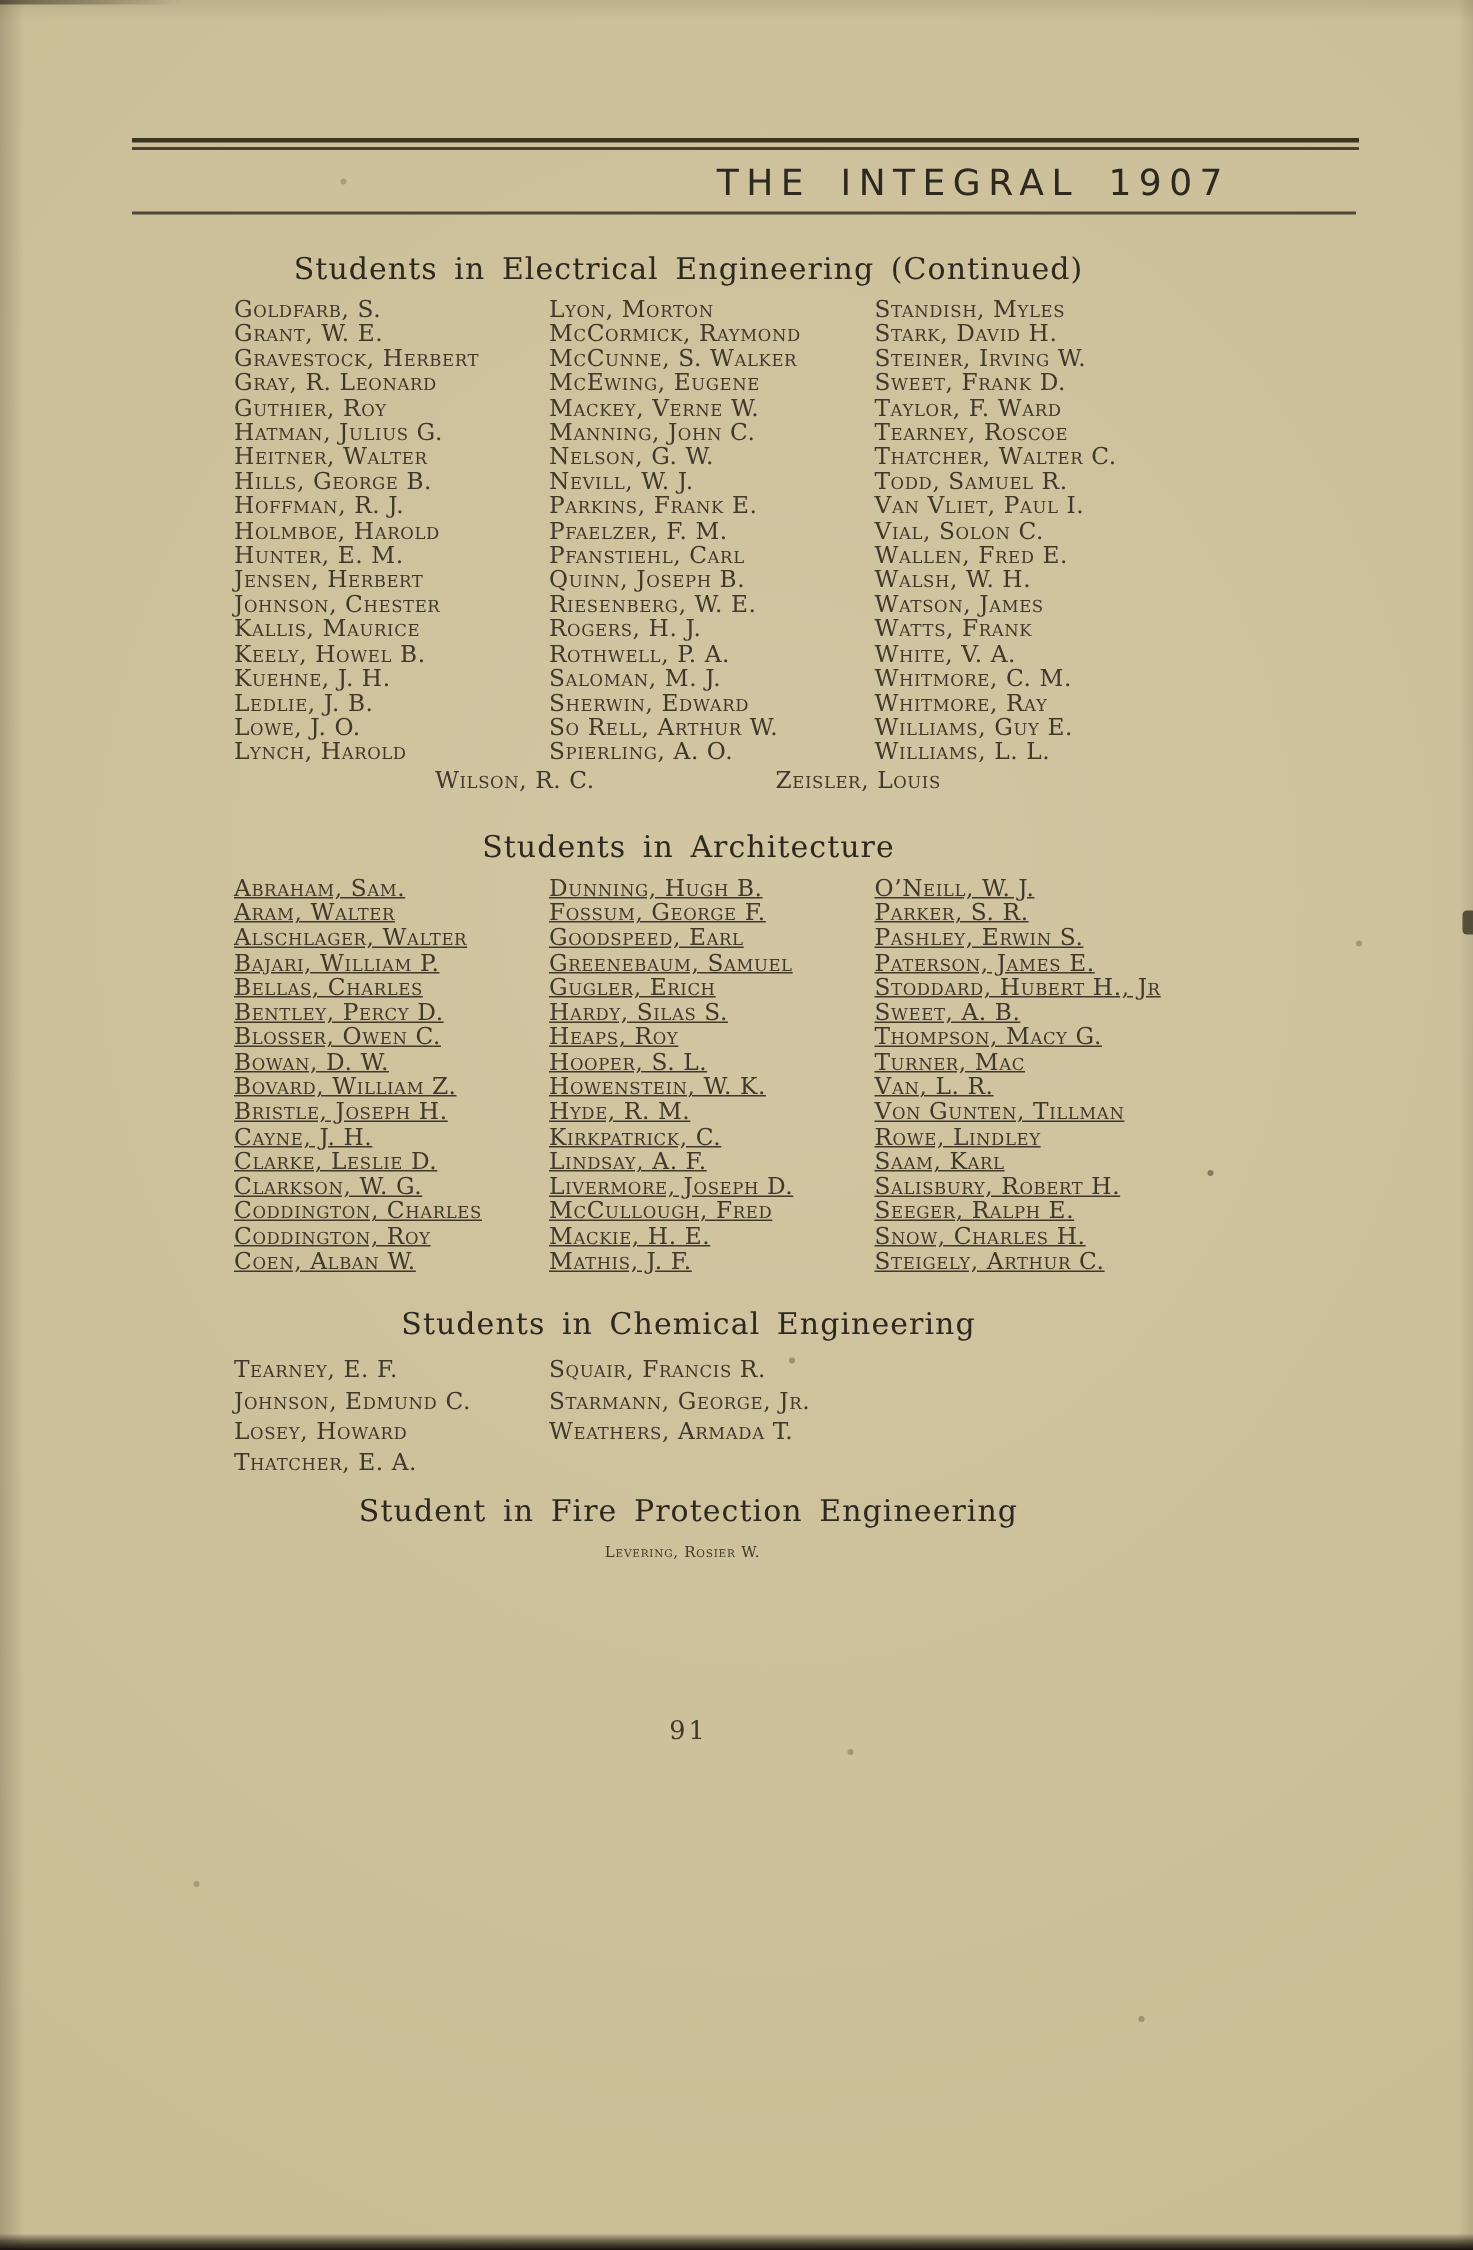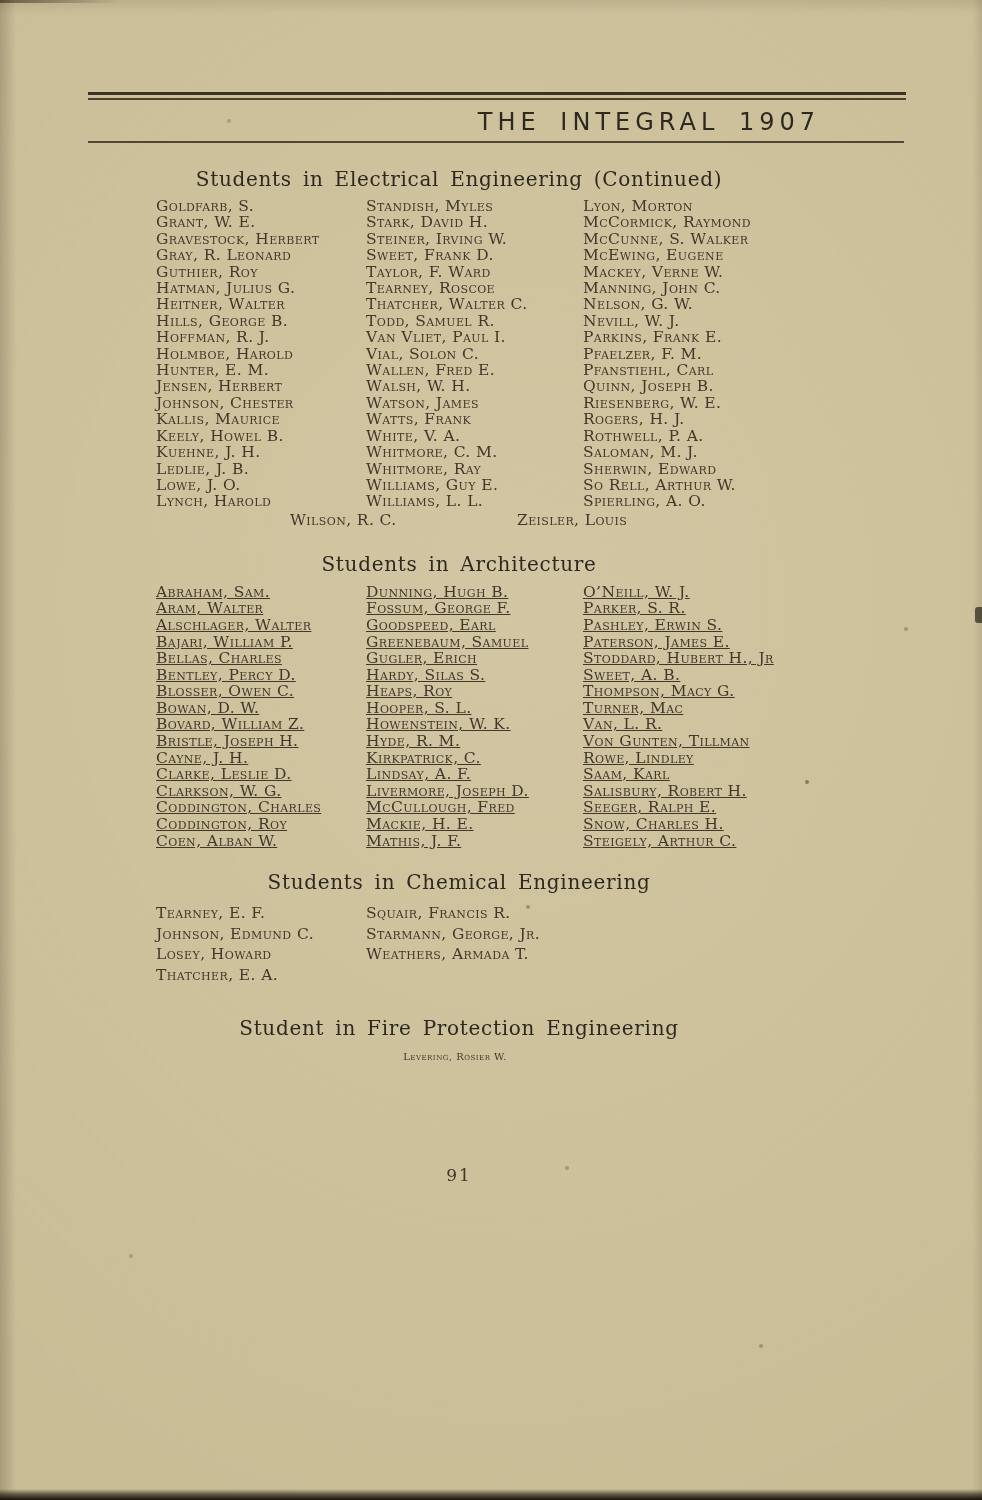--- a/index.html
+++ b/index.html
@@ -53,21 +53,21 @@
     font-size: 20px;
     font-weight: normal;
     letter-spacing: 0.7px;
     word-spacing: 4px;
     color: var(--ink-dark);
     line-height: 26px;
   }
   .sec-electrical .section-heading   { margin-top: 23px; }
   .sec-architecture .section-heading { margin-top: 22px; }
   .sec-chemical .section-heading     { margin-top: 20px; }
-  .sec-fire .section-heading         { margin-top: 30px; }
+  .sec-fire .section-heading         { margin-top: 9px; }
 
   
   .columns {
     display: grid;
     grid-template-columns: 210px 217px auto;
     margin: 6px 90px 0 156px;
   }
   .name-row {
     font-variant: small-caps;
     font-size: 15.5px;
@@ -170,61 +170,61 @@
           <div class="name-row">Jensen, Herbert</div>
           <div class="name-row">Johnson, Chester</div>
           <div class="name-row">Kallis, Maurice</div>
           <div class="name-row">Keely, Howel B.</div>
           <div class="name-row">Kuehne, J. H.</div>
           <div class="name-row">Ledlie, J. B.</div>
           <div class="name-row">Lowe, J. O.</div>
           <div class="name-row">Lynch, Harold</div>
         </div>
       <div class="col">
+          <div class="name-row">Lyon, Morton</div>
+          <div class="name-row">McCormick, Raymond</div>
+          <div class="name-row">McCunne, S. Walker</div>
+          <div class="name-row">McEwing, Eugene</div>
+          <div class="name-row">Mackey, Verne W.</div>
+          <div class="name-row">Manning, John C.</div>
+          <div class="name-row">Nelson, G. W.</div>
+          <div class="name-row">Nevill, W. J.</div>
+          <div class="name-row">Parkins, Frank E.</div>
+          <div class="name-row">Pfaelzer, F. M.</div>
+          <div class="name-row">Pfanstiehl, Carl</div>
+          <div class="name-row">Quinn, Joseph B.</div>
+          <div class="name-row">Riesenberg, W. E.</div>
+          <div class="name-row">Rogers, H. J.</div>
+          <div class="name-row">Rothwell, P. A.</div>
+          <div class="name-row">Saloman, M. J.</div>
+          <div class="name-row">Sherwin, Edward</div>
+          <div class="name-row">So Rell, Arthur W.</div>
+          <div class="name-row">Spierling, A. O.</div>
+        </div>
+      <div class="col">
           <div class="name-row">Standish, Myles</div>
           <div class="name-row">Stark, David H.</div>
           <div class="name-row">Steiner, Irving W.</div>
           <div class="name-row">Sweet, Frank D.</div>
           <div class="name-row">Taylor, F. Ward</div>
           <div class="name-row">Tearney, Roscoe</div>
           <div class="name-row">Thatcher, Walter C.</div>
           <div class="name-row">Todd, Samuel R.</div>
           <div class="name-row">Van Vliet, Paul I.</div>
           <div class="name-row">Vial, Solon C.</div>
           <div class="name-row">Wallen, Fred E.</div>
           <div class="name-row">Walsh, W. H.</div>
           <div class="name-row">Watson, James</div>
           <div class="name-row">Watts, Frank</div>
           <div class="name-row">White, V. A.</div>
           <div class="name-row">Whitmore, C. M.</div>
           <div class="name-row">Whitmore, Ray</div>
           <div class="name-row">Williams, Guy E.</div>
           <div class="name-row">Williams, L. L.</div>
         </div>
-      <div class="col">
-          <div class="name-row">Lyon, Morton</div>
-          <div class="name-row">McCormick, Raymond</div>
-          <div class="name-row">McCunne, S. Walker</div>
-          <div class="name-row">McEwing, Eugene</div>
-          <div class="name-row">Mackey, Verne W.</div>
-          <div class="name-row">Manning, John C.</div>
-          <div class="name-row">Nelson, G. W.</div>
-          <div class="name-row">Nevill, W. J.</div>
-          <div class="name-row">Parkins, Frank E.</div>
-          <div class="name-row">Pfaelzer, F. M.</div>
-          <div class="name-row">Pfanstiehl, Carl</div>
-          <div class="name-row">Quinn, Joseph B.</div>
-          <div class="name-row">Riesenberg, W. E.</div>
-          <div class="name-row">Rogers, H. J.</div>
-          <div class="name-row">Rothwell, P. A.</div>
-          <div class="name-row">Saloman, M. J.</div>
-          <div class="name-row">Sherwin, Edward</div>
-          <div class="name-row">So Rell, Arthur W.</div>
-          <div class="name-row">Spierling, A. O.</div>
-        </div>
     </div>
     <div class="footer-row">
       <span class="spill spill-1">Wilson, R. C.</span>
       <span class="spill spill-2">Zeisler, Louis</span>
     </div>
   </section>
 
   <section class="sec-architecture">
     <h2 class="section-heading">Students in Architecture</h2>
     <div class="columns">

